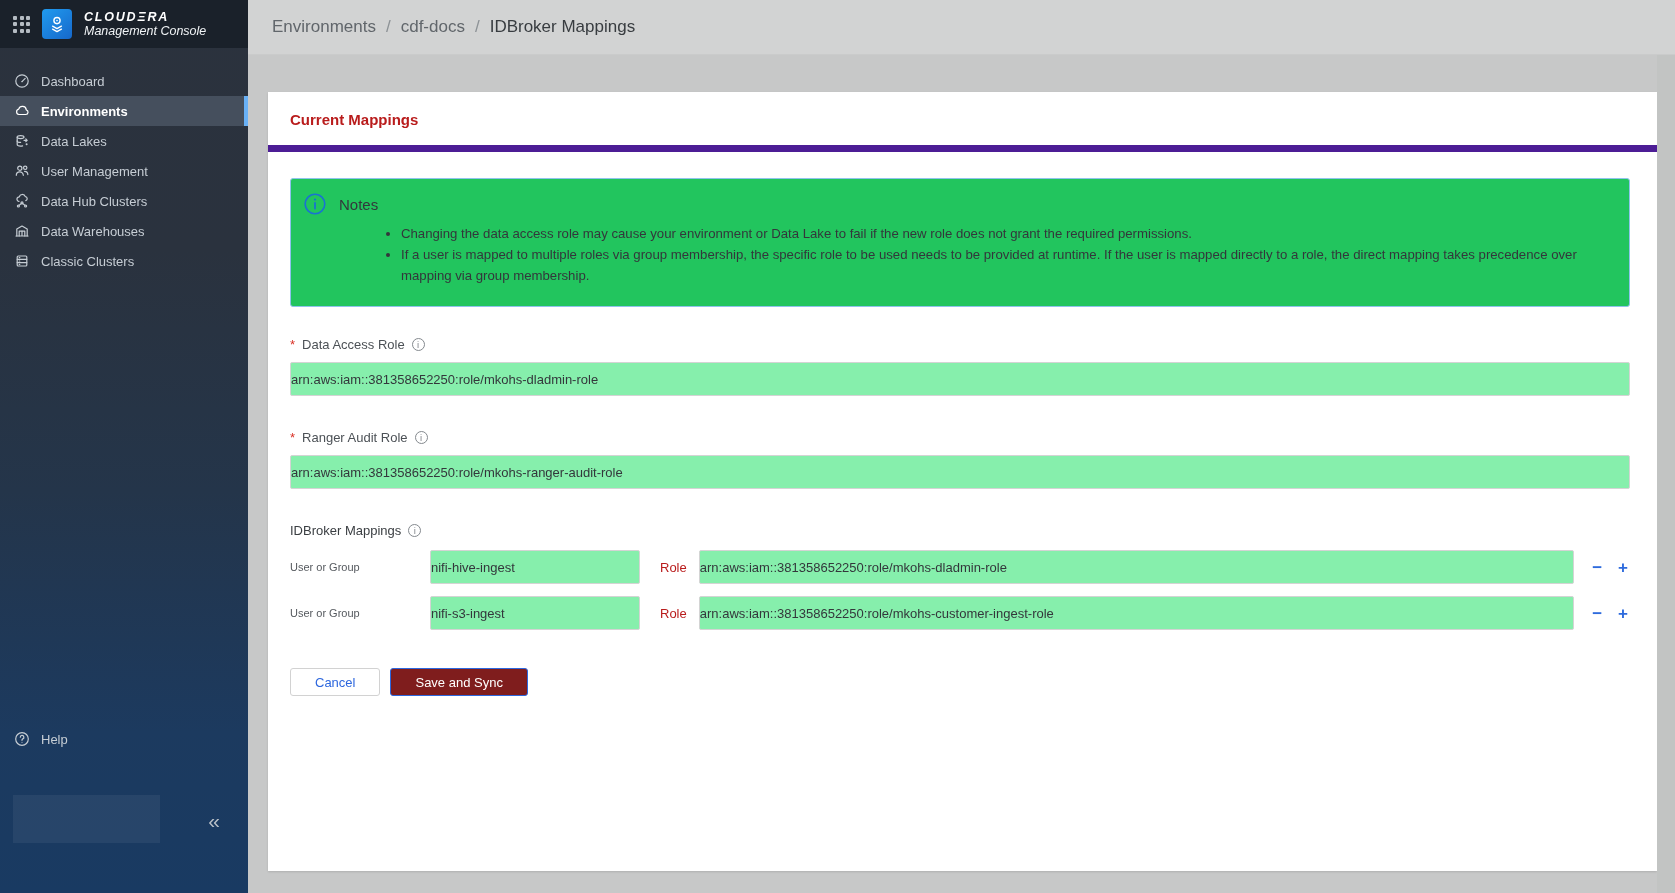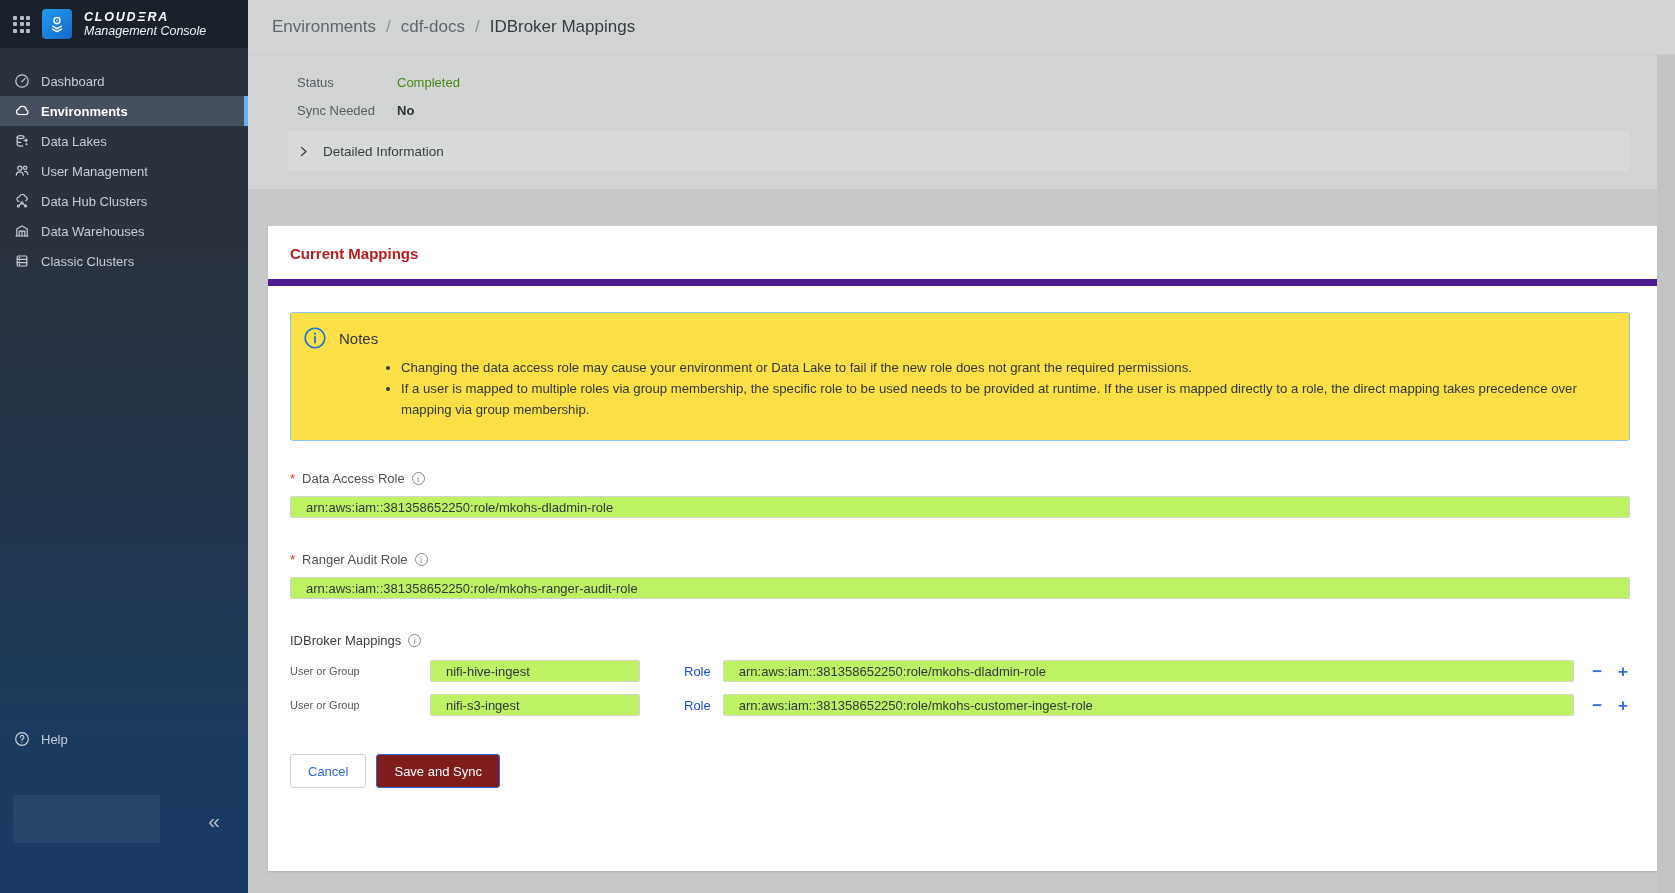--- a/index.html
+++ b/index.html
@@ -58,46 +58,46 @@
   .status-value.green { color:#478812; }
   .status-value.bold { font-weight:bold; }
   .detail-band { margin:3px 0 0 -9px; background:#d8d9d9; height:40px; display:flex; align-items:center;
     gap:14px; padding-left:10px; color:#3c4043; font-size:13.5px; cursor:pointer; }
 
   .card { background:#ffffff; margin:37px 0 22px 20px; flex:1; display:flex; flex-direction:column;
     box-shadow:0 1px 2px rgba(0,0,0,0.12); overflow:hidden; }
   .card-header { padding:19px 22px 17px; border-bottom:7px solid #4c1d95; font-size:15px; font-weight:bold; color:#b91c1c; }
   .card-body { padding:26px 27px 0 22px; }
 
-  .notes { border:1px solid #8fc3ec; background:#fde047; border-radius:3px; padding:14px 18px 20px 13px; }
+  .notes { border:1px solid #8fc3ec; background:#22c55e; border-radius:3px; padding:14px 18px 20px 13px; }
   .notes-head { display:flex; align-items:center; gap:13px; font-size:15px; color:#33373b; }
   .notes ul { margin:8px 0 0; padding-left:97px; font-size:13.2px; color:#33373b; line-height:21px; }
   .notes li { margin:0; }
 
   .field-label-row { display:flex; align-items:center; gap:7px; font-size:13px; color:#4c5156; }
   .mt-30 { margin-top:30px; } .mt-34 { margin-top:34px; }
   .req { color:#d93025; }
   .info-badge { width:13px; height:13px; border:1px solid #84898e; border-radius:50%; flex:0 0 13px;
     display:inline-flex; align-items:center; justify-content:center; font-size:9.5px; color:#84898e; cursor:default; }
   .info-badge::before { content:"i"; }
-  .text-input { margin-top:10px; width:100%; height:22px; border:1px solid #d4d4d4; border-radius:2px;
-    padding:0 15px; font-size:13px; color:#33373b; background:#bef264; font-family:inherit; display:block; }
+  .text-input { margin-top:10px; width:100%; height:34px; border:1px solid #d4d4d4; border-radius:2px;
+    padding:0 0; font-size:13px; color:#33373b; background:#86efac; font-family:inherit; display:block; }
 
   .map-row { display:flex; align-items:center; margin-top:12px; }
   .ug-label { flex:0 0 100px; width:100px; color:#55595e; font-size:11px; }
   .ug-input { margin-top:0; width:210px; flex:0 0 210px;margin-left:40px; }
-  .role-label { margin-left:44px; color:#1d4ed8; font-size:13px; }
+  .role-label { margin-left:20px; color:#b91c1c; font-size:13px; }
   .role-input { margin-top:0; margin-left:12px; flex:1; }
   .row-btn { background:none; border:none; color:#2e6bdd; font-size:17px; font-weight:bold;
     padding:0 2px; cursor:pointer; line-height:1; font-family:inherit; }
   .row-btn.minus { margin-left:16px; } .row-btn.minus::before { content:"\2212"; }
   .row-btn.plus { margin-left:12px; } .row-btn.plus::before { content:"+"; }
 
   .actions { display:flex; gap:10px; margin:38px 0 26px; }
-  .btn { height:34px; padding:0 17px; border-radius:3px; font-size:13px; cursor:pointer; font-family:inherit; }
+  .btn { height:28px; padding:0 24px; border-radius:3px; font-size:13px; cursor:pointer; font-family:inherit; }
   .btn-cancel { background:#fff; border:1px solid #d2d2d2; color:#2d67de; }
   .btn-primary { background:#7f1d1d; border:1px solid #2d67de; color:#fff; }
 </style>
 </head>
 <body>
 
 <aside class="sidebar">
   <div class="logo-band">
     <span class="grid-icon">
       <i></i>
@@ -205,36 +205,20 @@
       <span class="crumb-link">Environments</span>
       <span class="crumb-sep">/</span>
       <span class="crumb-link">cdf-docs</span>
       <span class="crumb-sep">/</span>
       <span class="crumb-current">IDBroker Mappings</span>
     </div>
   </div>
 
   <div class="scroll-region">
 
-    <section class="status-section">
-      <div class="status-row">
-        <span class="status-label">Status</span>
-        <span class="status-value green">Completed</span>
-      </div>
-      <div class="status-row">
-        <span class="status-label">Sync Needed</span>
-        <span class="status-value bold">No</span>
-      </div>
-      <div class="detail-band">
-        <svg width="11" height="11" viewBox="0 0 11 11" fill="none" stroke="#3c4043" stroke-width="1.3" stroke-linecap="round" stroke-linejoin="round">
-          <polyline points="3.5,1.5 8,5.5 3.5,9.5"></polyline>
-        </svg>
-        <span>Detailed Information</span>
-      </div>
-    </section>
 
     <section class="card">
       <div class="card-header">Current Mappings</div>
       <div class="card-body">
 
         <div class="notes">
           <div class="notes-head">
             <svg width="22" height="22" viewBox="0 0 22 22" fill="none">
               <circle cx="11" cy="11" r="9.8" stroke="#1a73d1" stroke-width="1.6"></circle>
               <line x1="11" y1="9.8" x2="11" y2="15.6" stroke="#1a73d1" stroke-width="1.8" stroke-linecap="round"></line>

